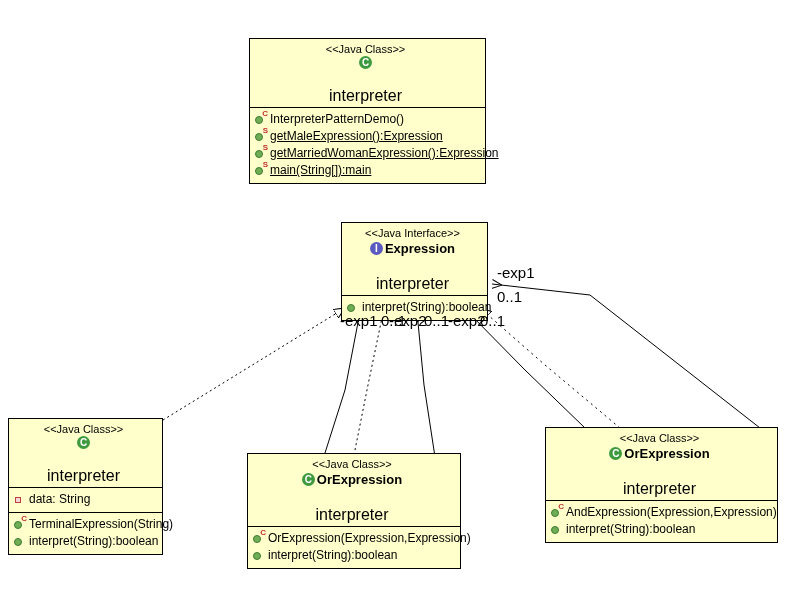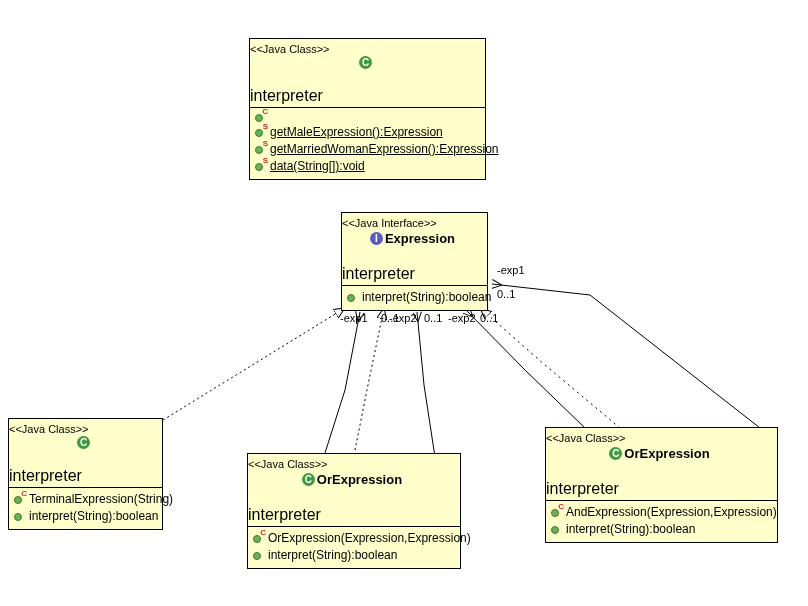--- a/index.html
+++ b/index.html
@@ -22,21 +22,21 @@
   }
   .uml-box {
     position: absolute;
     background: #ffffcc;
     border: 1px solid #000000;
     box-sizing: border-box;
     z-index: 5;
   }
   .hdr {
     padding: 4px 4px 5px 0;
-    text-align: left;
+    text-align: center;
   }
   .stereotype {
     font-size: 11px;
     color: #000000;
     line-height: 13px;
     white-space: nowrap;
   }
   .clsname {
     font-size: 13px;
     font-weight: bold;
@@ -117,21 +117,21 @@
     font-weight: bold;
     color: #ffffff;
     line-height: 13px;
     flex: 0 0 13px;
   }
   .class-badge { background: #3f9a3f; }
   .iface-badge { background: #5a5ac0; }
 
   .edge-label {
     position: absolute;
-    font-size: 11px;
+    font-size: 15px;
     color: #000000;
     white-space: nowrap;
     z-index: 6;
   }
 </style>
 </head>
 <body>
 
 <svg id="canvas" viewBox="0 0 808 606" xmlns="http://www.w3.org/2000/svg">
   <defs>
@@ -173,43 +173,44 @@
     <div class="clsname">
       <span class="class-badge">C</span>
     </div>
     <div class="pkg">interpreter</div>
   </div>
   <div class="compartment">
     <div class="row">
       <span class="ico ico-method-pub">
           <span class="ico-sup">C</span>
         </span>
+      <span class="lbl">InterpreterPatternDemo()</span>
     </div>
     <div class="row">
       <span class="ico ico-method-pub">
           <span class="ico-sup">S</span>
         </span>
       <span class="lbl static">getMaleExpression():Expression</span>
     </div>
     <div class="row">
       <span class="ico ico-method-pub">
           <span class="ico-sup">S</span>
         </span>
       <span class="lbl static">getMarriedWomanExpression():Expression</span>
     </div>
     <div class="row">
       <span class="ico ico-method-pub">
           <span class="ico-sup">S</span>
         </span>
-      <span class="lbl static">data(String[]):void</span>
-    </div>
-  </div>
-</div>
-
-<div class="uml-box" style="left:341px; top:212px; width:147px;">
+      <span class="lbl static">main(String[]):main</span>
+    </div>
+  </div>
+</div>
+
+<div class="uml-box" style="left:341px; top:222px; width:147px;">
   <div class="hdr">
     <div class="stereotype">&lt;&lt;Java Interface&gt;&gt;</div>
     <div class="clsname">
       <span class="iface-badge">I</span>
       <span>Expression</span>
     </div>
     <div class="pkg">interpreter</div>
   </div>
   <div class="compartment">
     <div class="row">
@@ -222,20 +223,26 @@
 <div class="uml-box" style="left:8px; top:418px; width:155px;">
   <div class="hdr">
     <div class="stereotype">&lt;&lt;Java Class&gt;&gt;</div>
     <div class="clsname">
       <span class="class-badge">C</span>
     </div>
     <div class="pkg">interpreter</div>
   </div>
   <div class="compartment">
     <div class="row">
+      <span class="ico ico-field-priv"></span>
+      <span class="lbl">data: String</span>
+    </div>
+  </div>
+  <div class="compartment">
+    <div class="row">
       <span class="ico ico-method-pub">
           <span class="ico-sup">C</span>
         </span>
       <span class="lbl">TerminalExpression(String)</span>
     </div>
     <div class="row">
       <span class="ico ico-method-pub"></span>
       <span class="lbl">interpret(String):boolean</span>
     </div>
   </div>

